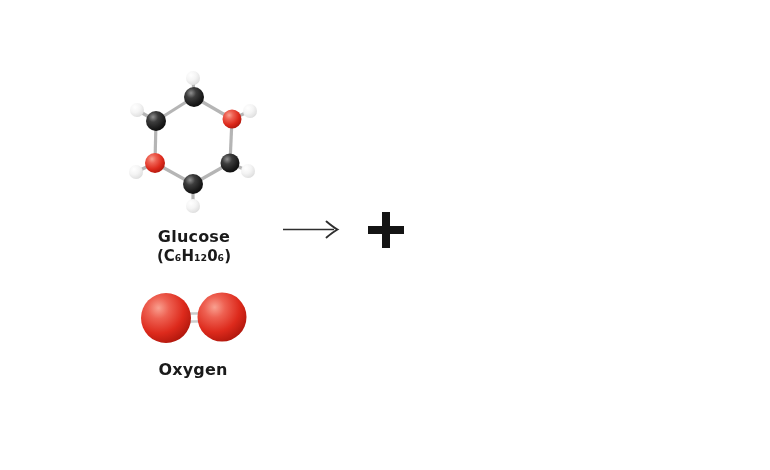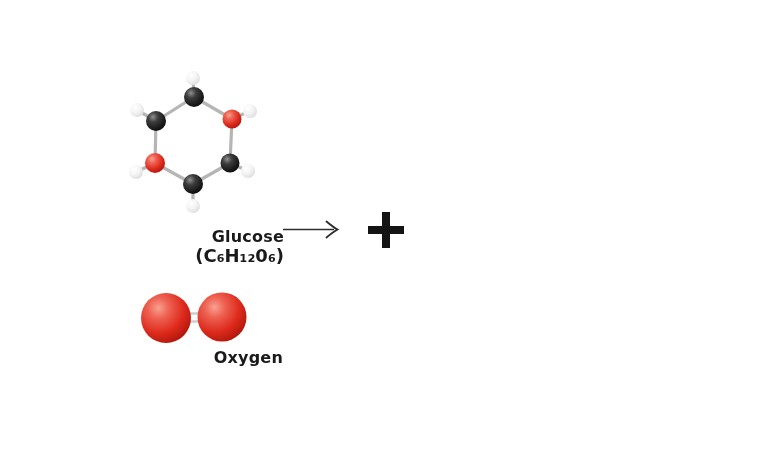--- a/index.html
+++ b/index.html
@@ -12,34 +12,34 @@
     font-family: "DejaVu Sans", "Liberation Sans", sans-serif;
   }
   #molecule-svg {
     position: absolute;
     left: 0; top: 0;
     width: 770px; height: 470px;
   }
   .mol-label {
     position: absolute;
     width: 180px;
-    text-align: right;
+    text-align: center;
     color: #1a1a1a;
   }
   .mol-label.glucose { left: 104px; top: 227px; }
-  .mol-label.oxygen  { left: 103px; top: 348px; }
+  .mol-label.oxygen  { left: 103px; top: 360px; }
   .mol-name {
     font-weight: bold;
     font-size: 16px;
     line-height: 19px;
     letter-spacing: 0.2px;
   }
   .mol-formula {
     font-weight: bold;
-    font-size: 18px;
+    font-size: 15px;
     line-height: 16px;
     margin-top: 2px;
   }
   .plus-icon {
     position: absolute;
     left: 368px; top: 212px;
     width: 36px; height: 36px;
   }
   .plus-h {
     position: absolute;

